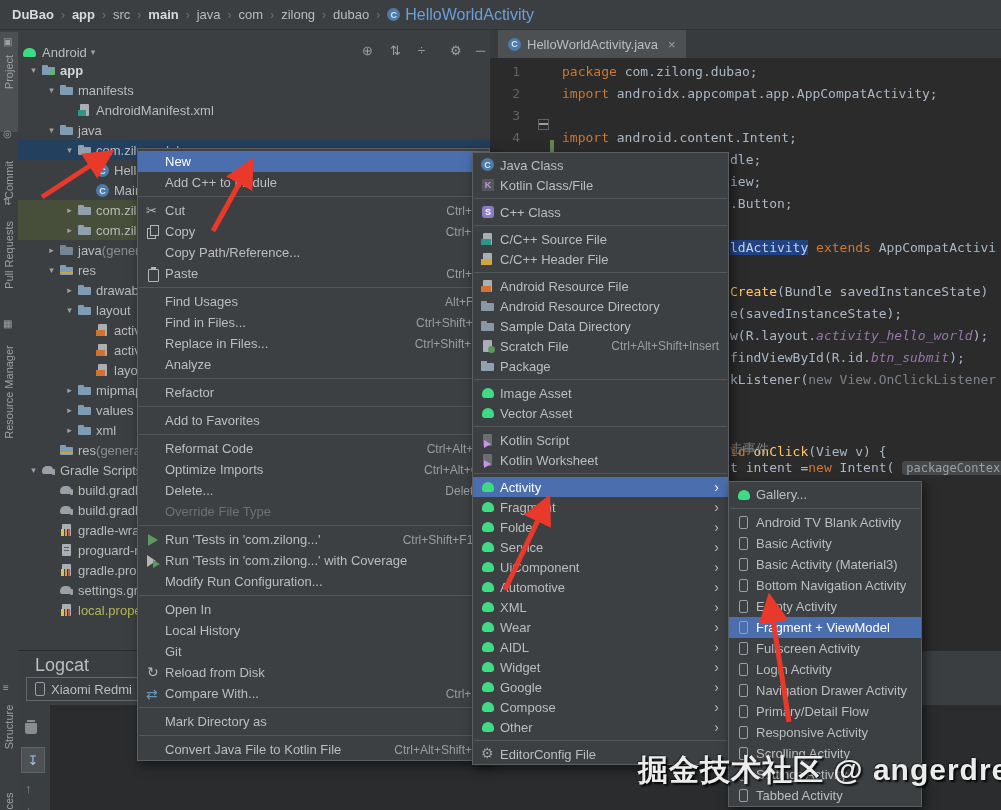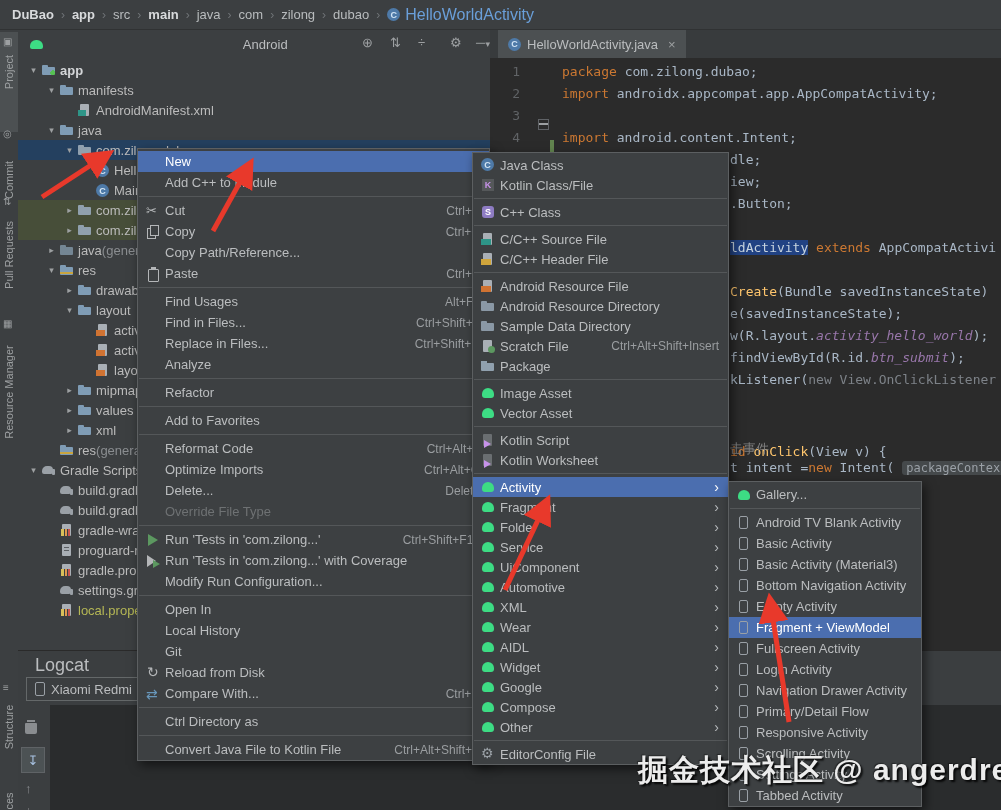--- a/index.html
+++ b/index.html
@@ -15,21 +15,21 @@
   .cicon{width:13px;height:13px;border-radius:50%;background:#4e7aa8;color:#cfe3f5;font-size:9px;
          display:inline-flex;align-items:center;justify-content:center;font-weight:bold;flex:none;}
   
   #leftstrip{position:absolute;left:0;top:30px;width:18px;height:780px;background:#3c3f41;border-right:1px solid #2b2b2b;}
   .vlabel{position:absolute;left:2px;writing-mode:vertical-rl;transform:rotate(180deg);
           font-size:11px;color:#9da0a2;white-space:nowrap;}
   .vicon{position:absolute;left:3px;font-size:10px;color:#9da0a2;}
   .stripe-active{position:absolute;left:0;top:2px;width:18px;height:100px;background:#4c5052;}
   
   #projpanel{position:absolute;left:18px;top:30px;width:472px;height:620px;background:#3c3f41;}
-  #projhead{position:absolute;left:0;top:0;width:100%;height:28px;display:flex;align-items:center;padding-left:12px;box-sizing:border-box;justify-content:space-between;}
+  #projhead{position:absolute;left:0;top:8px;width:100%;height:28px;display:flex;align-items:center;padding-left:5px;box-sizing:border-box;}
   #projhead .hlabel{font-size:13px;color:#bbbdbf;margin:0 4px 0 6px;}
   .hicon{position:absolute;top:5px;font-size:13px;color:#9da0a2;cursor:default;}
   .android-blob{width:13px;height:9px;background:#3ddc84;border-radius:6px 6px 2px 2px;display:inline-block;flex:none;}
   .caret{font-size:9px;color:#9da0a2;}
   
   #tree{position:absolute;left:0;top:30px;width:472px;}
   .trow{height:20px;display:flex;align-items:center;font-size:13px;white-space:nowrap;overflow:hidden;}
   .trow.sel{background:#24405f;}
   .trow.olive{background:#474e39;}
   .tchev{width:15px;flex:none;font-size:9px;color:#9da0a2;text-align:center;}
@@ -521,21 +521,21 @@
         <span class="mlabel">Reload from Disk</span>
       </div>
       <div class="mrow">
         <span class="mi mi-compare"></span>
         <span class="mlabel">Compare With...</span>
         <span class="msc">Ctrl+D</span>
       </div>
       <div class="msep"></div>
       <div class="mrow">
         <span class="mi mi-none"></span>
-        <span class="mlabel">Ctrl Directory as</span>
+        <span class="mlabel">Mark Directory as</span>
         <span class="marr">›</span>
       </div>
       <div class="msep"></div>
       <div class="mrow">
         <span class="mi mi-none"></span>
         <span class="mlabel">Convert Java File to Kotlin File</span>
         <span class="msc">Ctrl+Alt+Shift+K</span>
       </div>
     </div>
   <div id="menu-new" class="menu">

